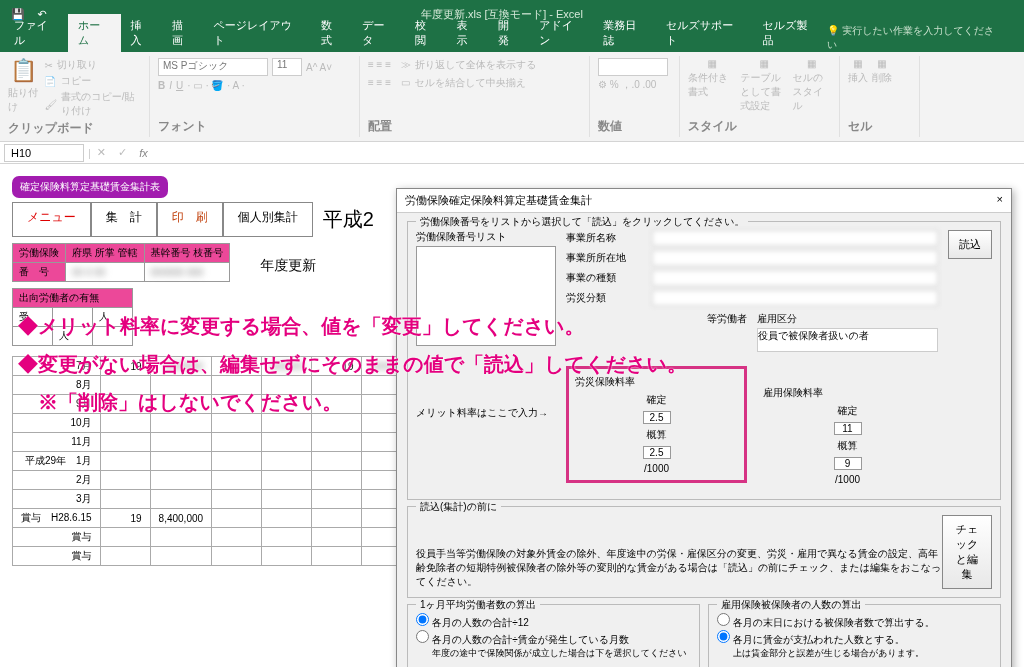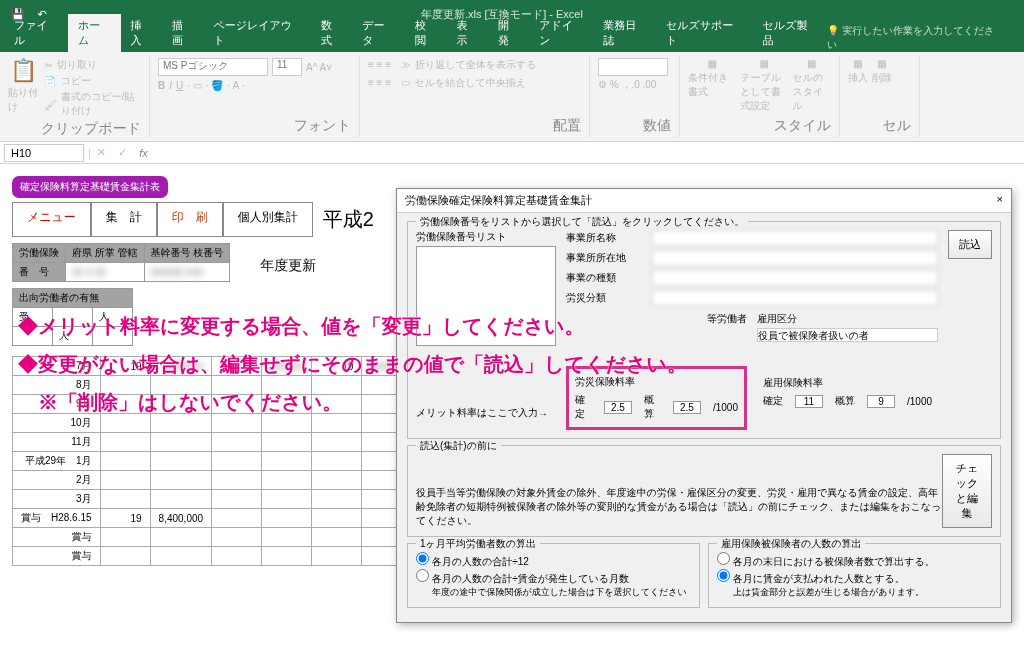--- a/index.html
+++ b/index.html
@@ -13,21 +13,21 @@
 
 
 .ribbon-tabs { height: 24px; background: #1e7145; display: flex; align-items: flex-end; padding: 0 4px; font-size: 11px; }
 .ribbon-tab { padding: 4px 10px; color: #fff; cursor: pointer; }
 .ribbon-tab.active { background: #f3f3f3; color: #1e7145; }
 .ribbon-tabs .tell-me { margin-left: auto; color: #c8e0cc; font-size: 10px; padding-right: 20px; }
 
 
 .ribbon { height: 90px; background: #f3f3f3; border-bottom: 1px solid #d4d4d4; display: flex; padding: 4px 0; font-size: 10px; color: #777; }
 .ribbon-group { padding: 2px 8px; border-right: 1px solid #e0e0e0; display: flex; flex-direction: column; justify-content: space-between; }
-.ribbon-group .label { text-align: right; font-size: 14px; color: #888; padding-top: 2px; }
+.ribbon-group .label { text-align: left; font-size: 12px; color: #888; padding-top: 2px; font-weight: bold; }
 .ribbon-group .content { display: flex; gap: 4px; align-items: flex-start; flex: 1; }
 .ribbon .col { display: flex; flex-direction: column; gap: 2px; }
 .ribbon .row { display: flex; gap: 4px; align-items: center; }
 .ribbon .fake { color: #bbb; }
 .ribbon select, .ribbon .combo { border: 1px solid #ccc; background: #fff; height: 18px; font-size: 10px; padding: 0 4px; }
 
 
 .formula-bar { height: 22px; border-bottom: 1px solid #d4d4d4; display: flex; align-items: center; background: #fff; font-size: 11px; }
 .formula-bar .namebox { width: 80px; border: 1px solid #ccc; padding: 2px 6px; margin: 0 4px; }
 .formula-bar .fx { padding: 0 6px; color: #888; font-style: italic; }
@@ -38,39 +38,39 @@
 
 .darkbar { background: #a21caf; color: #fff; padding: 4px 8px; font-size: 10px; display: inline-block; border-radius: 7px; }
 .btn-row { display: flex; margin-top: 4px; }
 .btn-row .btn { border: 1px solid #888; padding: 6px 14px; font-size: 12px; background: #fff; }
 .btn-row .btn.menu { color: #d00; }
 .btn-row .btn.print { color: #c2410c; }
 
 
 .mini-table { border-collapse: collapse; margin-top: 6px; }
 .mini-table td { border: 1px solid #999; padding: 2px 6px; font-size: 10px; min-width: 40px; height: 16px; }
-.mini-table .hdr { background: #a3a3a3; }
+.mini-table .hdr { background: #ec4899; }
 
 .month-table { border-collapse: collapse; margin-top: 10px; }
 .month-table td { border: 1px solid #aaa; padding: 2px 8px; font-size: 10px; min-width: 50px; height: 18px; text-align: right; }
 .month-table .lbl { }
 
 
 .dialog { position: absolute; top: 180px; left: 396px; width: 616px; border: 1px solid #888; background: #f0f0f0; box-shadow: 2px 2px 8px rgba(0,0,0,.3); font-size: 11px; margin-top: 8px; }
 .dialog .dlg-title { background: #fff; border-bottom: 1px solid #ccc; padding: 4px 8px; display: flex; justify-content: space-between; }
 .dialog .dlg-body { padding: 8px 10px; }
 .fieldset { border: 1px solid #bbb; padding: 8px; margin-bottom: 6px; position: relative; }
 .fieldset > .legend { position: absolute; top: -7px; left: 8px; background: #f0f0f0; padding: 0 4px; font-size: 10px; }
 .form-row { display: flex; align-items: center; gap: 6px; margin-bottom: 4px; }
 .form-row .lab { width: 80px; font-size: 10px; }
 .form-row .val { flex: 1; height: 16px; background: #fff; border: 1px solid #ccc; filter: blur(2px); }
 .listbox { width: 140px; height: 100px; border: 1px solid #999; background: #fff; }
 .btn2 { border: 1px solid #888; background: linear-gradient(#fff,#e8e8e8); padding: 6px 10px; font-size: 11px; cursor: pointer; }
 .redbox { border: 3px solid #d63384; padding: 6px; }
-.rate-row { display: flex; align-items: center; gap: 12px; font-size: 10px; }
+.rate-row { display: flex; align-items: center; gap: 4px; font-size: 10px; flex-direction: column; }
 .rate-row input { width: 28px; border: 1px solid #999; text-align: center; font-size: 10px; }
 
 .overlay-text { position: absolute; color: #e4007f; font-size: 20px; font-weight: bold; line-height: 1.6; z-index: 50; pointer-events: none; text-shadow: 0 0 2px #fff; }
 
 .blur { filter: blur(3px); color: #888; }
 </style>
 </head>
 <body>
 
 <div class="titlebar">
@@ -385,21 +385,21 @@
                   <span>確定</span>
                   <input value="2.5" style="">
                   <span>概算</span>
                   <input value="2.5" style="">
                   <span>/1000</span>
                 </div>
               </div>
             </div>
             <div style="flex:1">
               <div style="font-size:10px">雇用区分</div>
-              <div style="font-size:10px;height:14px;border:1px solid #ccc;background:#fff;margin:2px 0">役員で被保険者扱いの者</div>
+              <div style="font-size:10px;height:24px;border:1px solid #ccc;background:#fff;margin:2px 0">役員で被保険者扱いの者</div>
               <div style="height:26px"></div>
               <div style="padding:6px">
                 <div style="font-size:10px;margin-bottom:4px">雇用保険料率</div>
                 <div class="rate-row">
                   <span>確定</span>
                   <input value="11" style="">
                   <span>概算</span>
                   <input value="9" style="">
                   <span>/1000</span>
                 </div>

